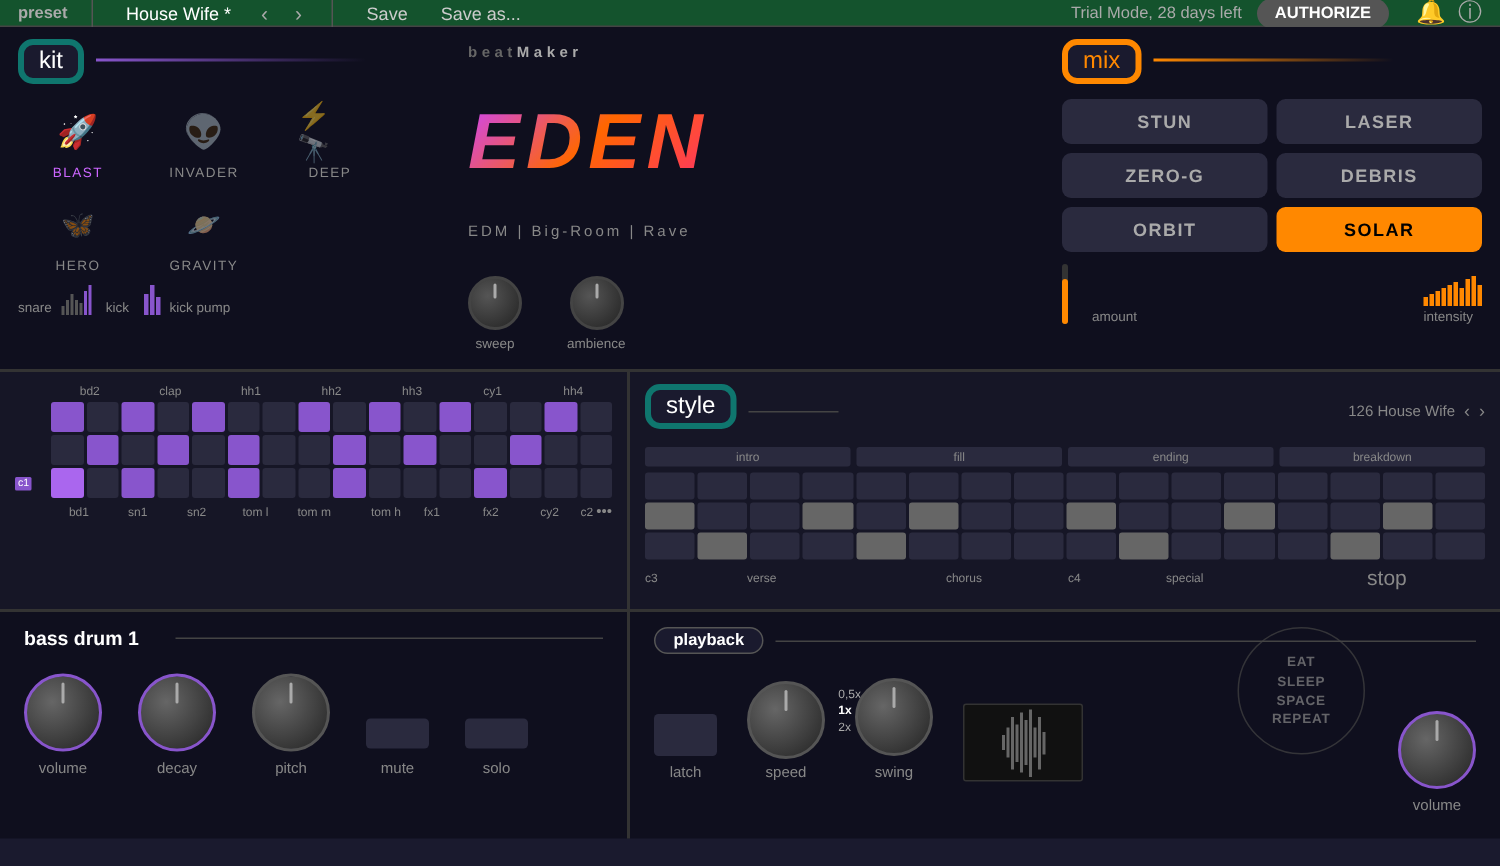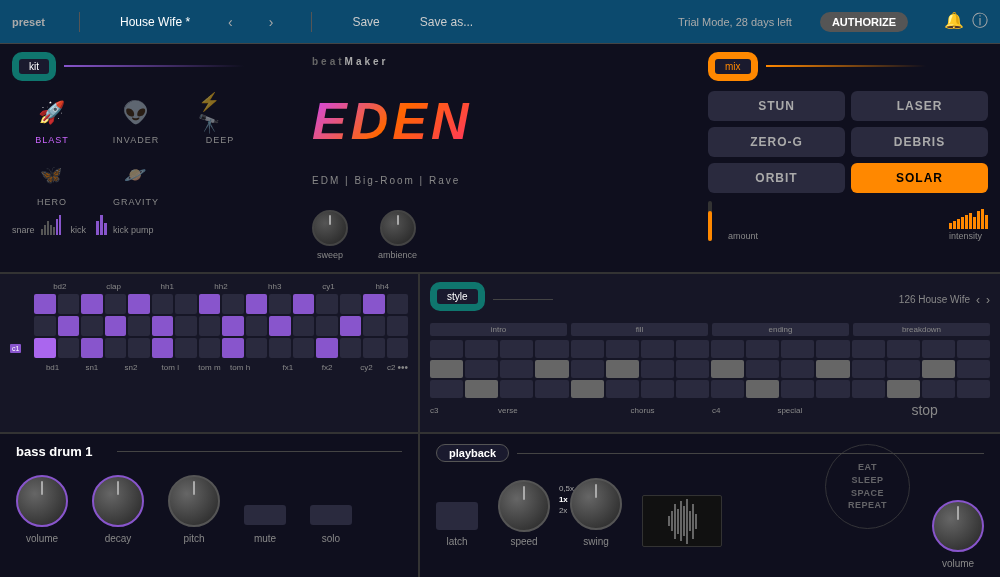--- a/index.html
+++ b/index.html
@@ -7,26 +7,26 @@
       background: #1a1a2e;
       font-family: 'Arial', sans-serif;
       width: 1000px;
       height: 577px;
       overflow: hidden;
       color: #fff;
     }
 
     
     .top-bar {
-      background: #0c4a6e;
-      height: 44px;
+      background: #14532d;
+      height: 18px;
       display: flex;
       align-items: center;
       padding: 0 12px;
-      gap: 28px;
+      gap: 10px;
       border-bottom: 1px solid #444;
     }
     .top-bar-label {
       font-size: 11px;
       color: #aaa;
       font-weight: bold;
     }
     .preset-name {
       font-size: 12px;
       color: #fff;
@@ -96,24 +96,24 @@
       gap: 10px;
       border-bottom: 2px solid #333;
     }
 
     
     .kit-panel {
       width: 290px;
       flex-shrink: 0;
     }
     .section-label {
-      font-size: 10px;
+      font-size: 16px;
       color: #fff;
       background: #1a1a2e;
-      border: 7px solid #0f766e;
+      border: 4px solid #0f766e;
       border-radius: 10px;
       padding: 2px 10px;
       display: inline-block;
       margin-bottom: 6px;
     }
     .section-label.orange {
       border-color: #ff8800;
       color: #ff8800;
     }
     .kit-line {
@@ -897,21 +897,21 @@
         </div>
       </div>
 
       <div style="display:flex; align-items:center; gap:2px; margin-top:4px;">
         <div style="width:22px;"></div>
         <span style="font-size:8px;color:#888;flex:1;text-align:center;">bd1</span>
         <span style="font-size:8px;color:#888;flex:1;text-align:center;">sn1</span>
         <span style="font-size:8px;color:#888;flex:1;text-align:center;">sn2</span>
         <span style="font-size:8px;color:#888;flex:1;text-align:center;">tom l</span>
         <span style="font-size:8px;color:#888;flex:1;text-align:center;">tom m</span>
-        <span style="font-size:8px;color:#888;flex:1;text-align:left;">tom h</span>
+        <span style="font-size:8px;color:#888;flex:1;text-align:right;">tom h</span>
         <span style="font-size:8px;color:#888;flex:1;text-align:center;">fx1</span>
         <span style="font-size:8px;color:#888;flex:1;text-align:center;">fx2</span>
         <span style="font-size:8px;color:#888;flex:1;text-align:center;">cy2</span>
         <span style="font-size:8px;color:#888;">c2</span>
         <button class="dots-btn">•••</button>
       </div>
     </div>
 
     <div class="style-panel">
       <div class="style-header">

